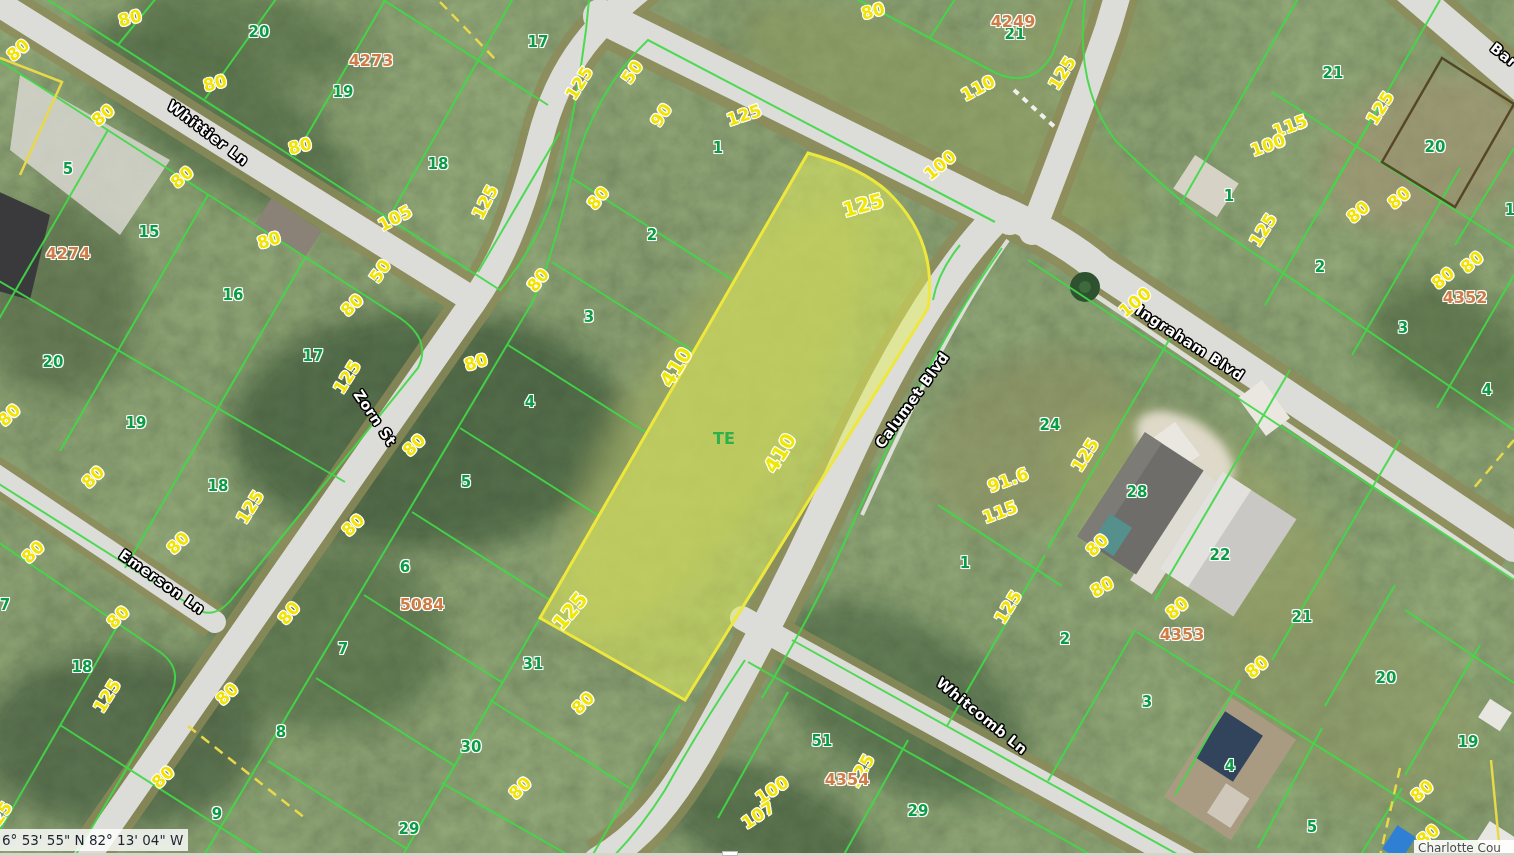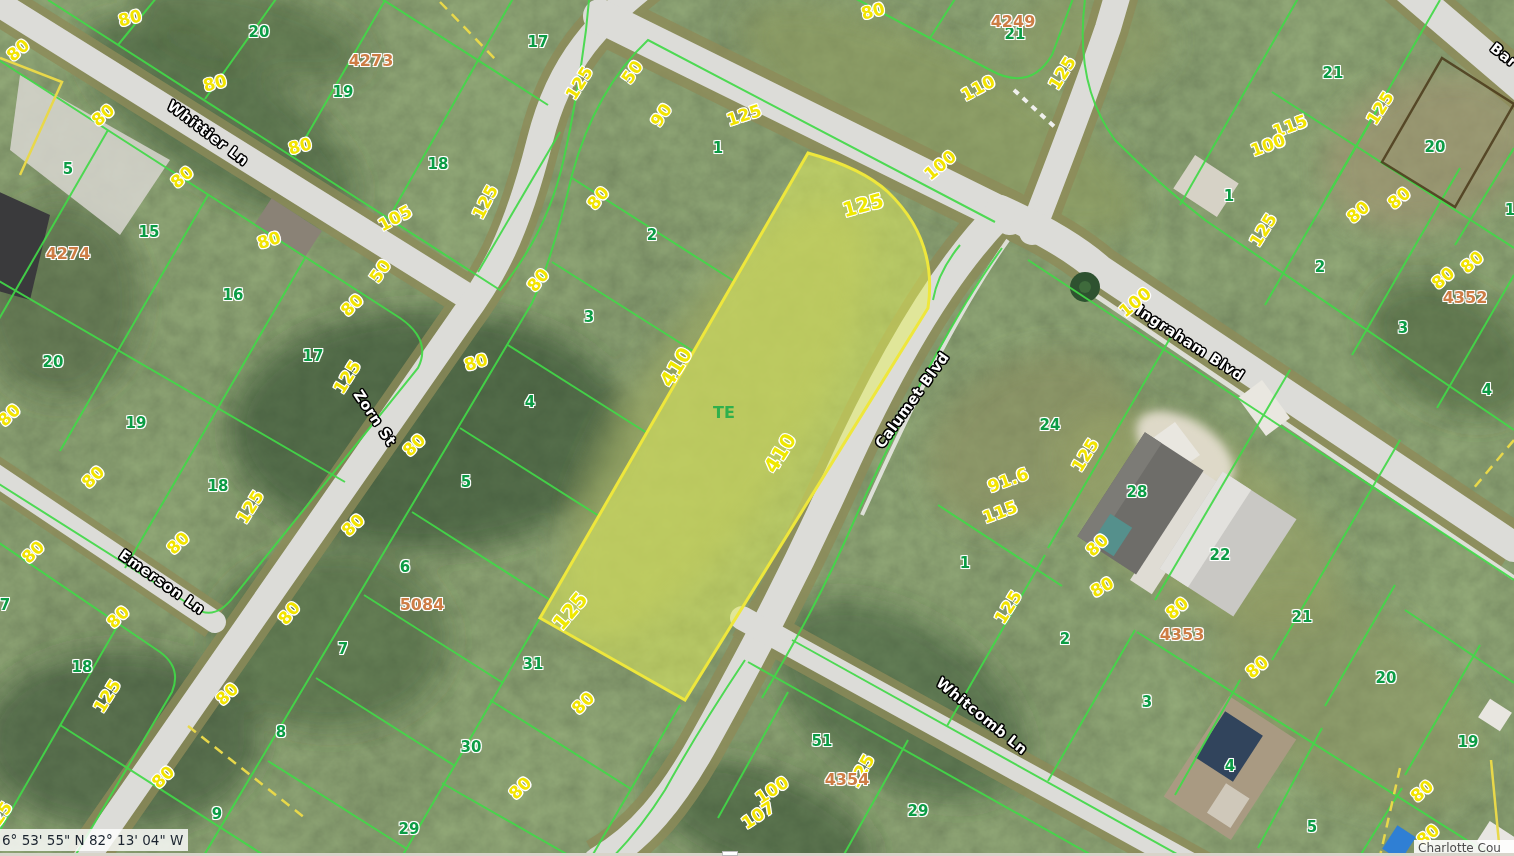--- a/index.html
+++ b/index.html
@@ -6,21 +6,21 @@
   #viewport{position:relative;width:1514px;height:856px;overflow:hidden;
     font-family:"DejaVu Sans",sans-serif;background:#55673f;cursor:crosshair;}
   #basemap{position:absolute;left:0;top:0;}
   #labels{position:absolute;left:0;top:0;width:100%;height:100%;}
   .lbl{position:absolute;white-space:nowrap;transform:translate(-50%,-50%);pointer-events:none;}
   .dim{font-weight:bold;font-size:17px;color:#f2e400;
     text-shadow:-1px -1px 0 #fff,1px -1px 0 #fff,-1px 1px 0 #fff,1px 1px 0 #fff,0 0 2px #fff;}
   .dim.hl{font-size:20px;color:#efe800;}
   .lot{font-weight:bold;font-size:15px;color:#0c9c45;
     text-shadow:-1px -1px 0 #fff,1px -1px 0 #fff,-1px 1px 0 #fff,1px 1px 0 #fff,0 0 2px #fff;}
-  .lot.te{font-size:16px;color:#2fb04c;text-shadow:none;}
+  .lot.te{font-size:16px;color:#2fb04c;text-shadow:none;margin-top:26px;}
   .blk{font-weight:bold;font-size:16px;color:#cd7d45;
     text-shadow:-1px -1px 0 #fff,1px -1px 0 #fff,-1px 1px 0 #fff,1px 1px 0 #fff,0 0 2px #fff;}
   .st{font-weight:bold;font-size:14.5px;color:#ffffff;letter-spacing:.5px;
     text-shadow:-1.5px 0 0 #000,1.5px 0 0 #000,0 -1.5px 0 #000,0 1.5px 0 #000,
                 -1px -1px 0 #000,1px 1px 0 #000,1px -1px 0 #000,-1px 1px 0 #000;}
   #coordbar{position:absolute;left:0;top:829px;height:22px;min-width:170px;
     background:rgba(255,255,255,.82);color:#1c2530;font-size:13.5px;
     display:flex;align-items:center;padding:0 5px 0 2px;}
   #attrib{position:absolute;right:0;top:840px;height:16px;width:96px;
     background:rgba(255,255,255,.9);color:#4c4c4c;font-size:12px;line-height:16px;

